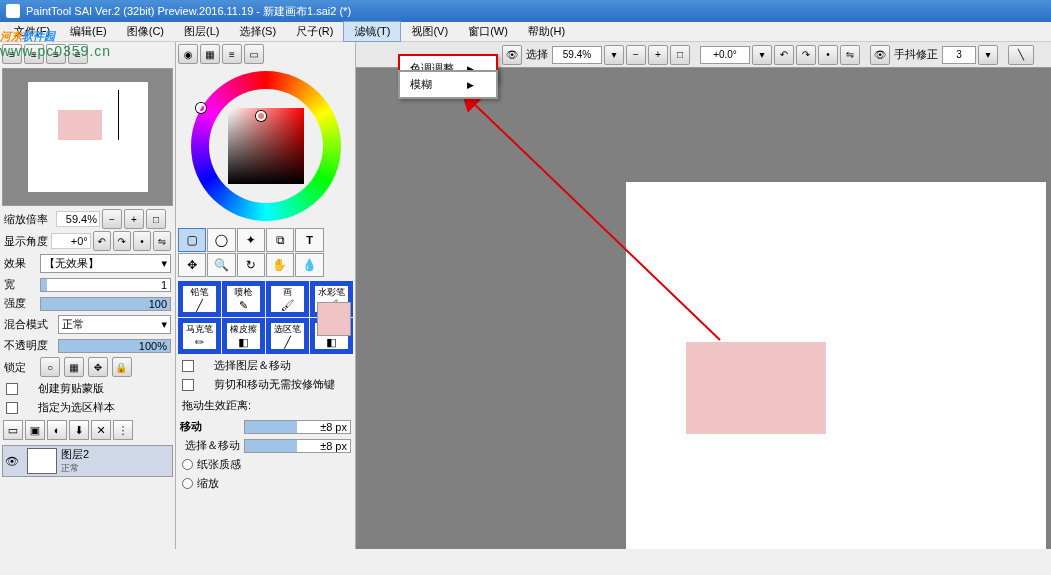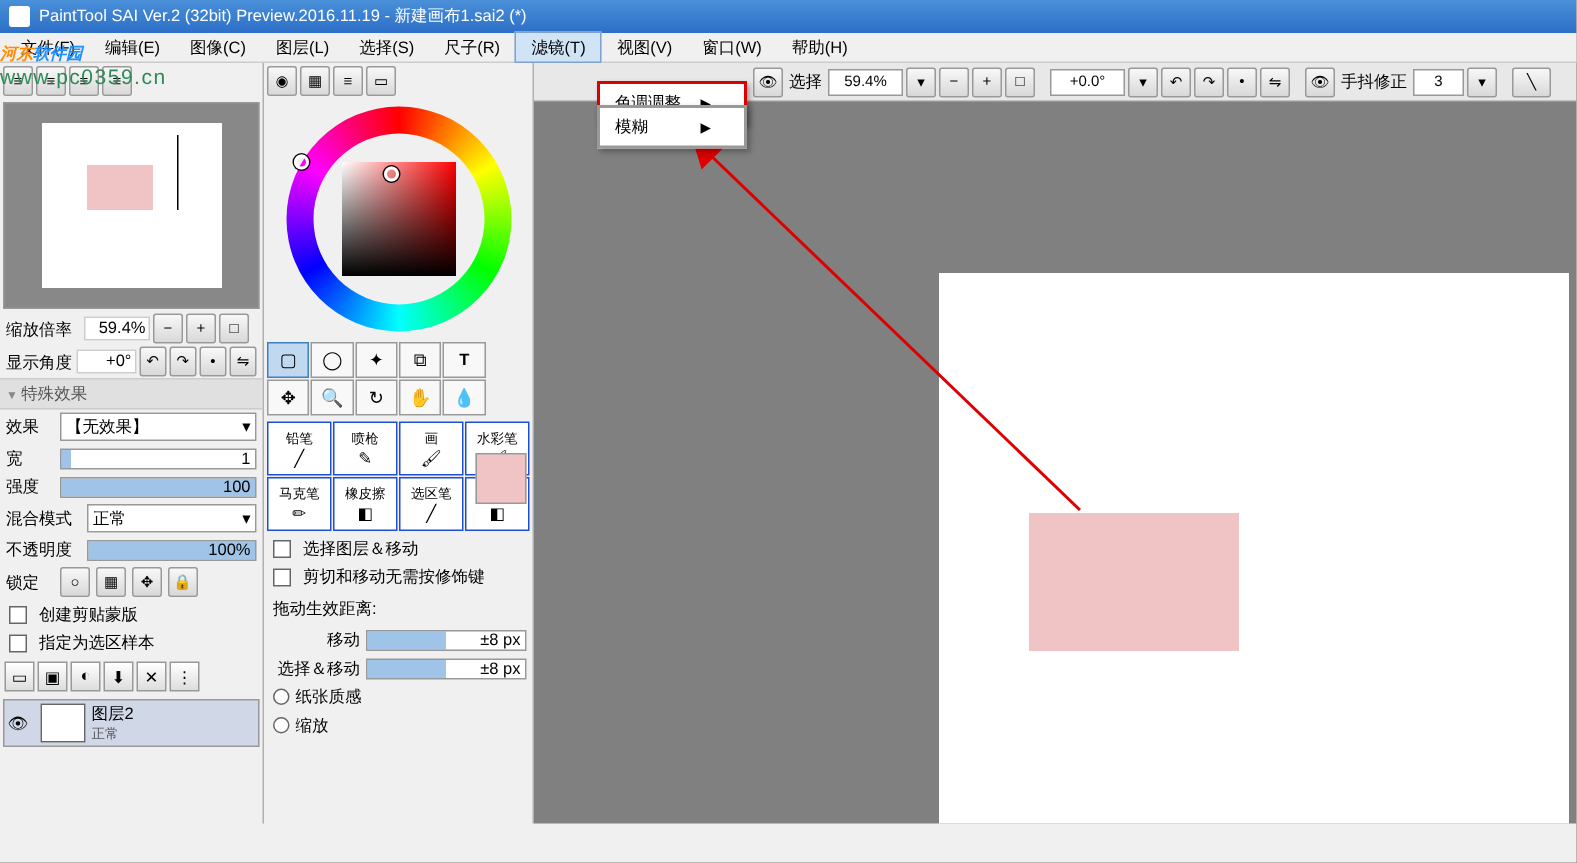--- a/index.html
+++ b/index.html
@@ -37,21 +37,21 @@
 .zoom-val { width: 44px; text-align: right; font-size: 11px; border: 1px solid #ccc; background: #fff; padding: 1px 2px; }
 
 .section-header { background: #e0e0e0; padding: 2px 4px; font-size: 11px; color: #555; border-top: 1px solid #ccc; border-bottom: 1px solid #ccc; }
 .section-header::before { content: "▼ "; color: #888; font-size: 8px; }
 
 .field-row { display: flex; align-items: center; padding: 2px 4px; gap: 4px; }
 .field-label { width: 32px; font-size: 11px; }
 .field-drop { flex: 1; border: 1px solid #999; background: #fff; padding: 1px 3px; font-size: 11px; display: flex; justify-content: space-between; align-items: center; }
 .field-slider { flex: 1; height: 14px; background: linear-gradient(90deg, #a0c4e8 0%, #a0c4e8 var(--pct,50%), #fff var(--pct,50%)); border: 1px solid #999; font-size: 10px; text-align: right; padding: 0 3px; line-height: 12px; position: relative; }
 
-.checkbox-row { display: flex; align-items: center; padding: 2px 6px; gap: 8px; font-size: 11px; }
+.checkbox-row { display: flex; align-items: center; padding: 2px 6px; gap: 20px; font-size: 11px; }
 .chk { width: 12px; height: 12px; border: 1px solid #666; background: #fff; display: inline-block; }
 
 .layer-toolbar { display: flex; gap: 2px; padding: 3px; }
 .layer-btn { width: 20px; height: 20px; border: 1px solid #999; background: linear-gradient(#fff,#ddd); display: flex; align-items: center; justify-content: center; }
 
 .layer-item { display: flex; align-items: center; background: #d0d8e8; border: 1px solid #999; margin: 2px; padding: 2px; height: 32px; }
 .layer-thumb { width: 30px; height: 26px; background: #fff; border: 1px solid #666; margin: 0 4px; }
 .layer-eye { width: 18px; }
 
 .color-wheel-wrap { height: 160px; display: flex; align-items: center; justify-content: center; position: relative; }
@@ -60,21 +60,21 @@
 .color-square { position: absolute; top: 37px; left: 37px; width: 76px; height: 76px; background: linear-gradient(to bottom, transparent, #000), linear-gradient(to right, #fff, red); }
 .color-dot { position: absolute; width: 10px; height: 10px; border: 2px solid #fff; border-radius: 50%; box-shadow: 0 0 0 1px #000; }
 
 .tool-grid { display: grid; grid-template-columns: repeat(6, 1fr); gap: 1px; padding: 2px; }
 .tool-cell { height: 24px; border: 1px solid #999; background: #f8f8f8; display: flex; align-items: center; justify-content: center; font-size: 12px; }
 .tool-cell.sel { background: #c0d8f0; border: 1px solid #4080c0; }
 
 .swatch { width: 34px; height: 34px; background: #f0c4c4; border: 1px solid #999; position: absolute; right: 4px; top: 260px; }
 
 .brush-grid { display: grid; grid-template-columns: repeat(4, 1fr); gap: 1px; padding: 2px; font-size: 10px; }
-.brush-cell { height: 36px; border: 1px solid #1d4ed8; background: #fff; display: flex; flex-direction: column; align-items: center; justify-content: center; }
+.brush-cell { height: 36px; border: 5px solid #1d4ed8; background: #fff; display: flex; flex-direction: column; align-items: center; justify-content: center; }
 .brush-cell .blbl { font-size: 9px; }
 
 .dropdown-menu { position: absolute; top: 54px; left: 398px; background: #fff; border: 2px solid #d00; z-index: 100; min-width: 100px; box-shadow: 2px 2px 4px rgba(0,0,0,0.3); }
 .dropdown-menu.second { top: 70px; border-color: #999; }
 .dropdown-menu .mi { padding: 5px 22px 5px 10px; display: flex; justify-content: space-between; align-items: center; font-size: 12px; }
 .dropdown-menu .mi .arrow { font-size: 9px; }
 
 .canvas-page { position: absolute; top: 140px; left: 270px; width: 420px; height: 390px; background: #fff; }
 .canvas-rect { position: absolute; top: 160px; left: 60px; width: 140px; height: 92px; background: #f0c4c4; }
 
@@ -158,21 +158,20 @@
     </div>
     <div class="zoom-row">
       <span class="zoom-label">显示角度</span>
       <span class="zoom-val">+0°</span>
       <div class="tbtn">↶</div>
       <div class="tbtn">↷</div>
       <div class="tbtn">•</div>
       <div class="tbtn">⇋</div>
     </div>
 
-    <div class="section-header">特殊效果</div>
     <div class="field-row">
       <span class="field-label">效果</span>
       <div class="field-drop">
         <span>【无效果】</span>
         <span>▾</span>
       </div>
     </div>
     <div class="field-row">
       <span class="field-label">宽</span>
       <div class="field-slider" style="--pct:5%;"><span>1</span></div>
@@ -303,21 +302,21 @@
     <div class="checkbox-row">
       <span class="chk"></span>
       <span>选择图层＆移动</span>
     </div>
     <div class="checkbox-row">
       <span class="chk"></span>
       <span>剪切和移动无需按修饰键</span>
     </div>
     <div style="padding:4px 6px; font-size:11px;">拖动生效距离:</div>
     <div class="field-row">
-      <span style="width:60px;text-align:right;">移动</span>
+      <span style="width:60px;font-weight:bold;">移动</span>
       <div class="field-slider" style="--pct:50%;"><span>±8 px</span></div>
     </div>
     <div class="field-row">
       <span style="width:60px;text-align:right;">选择＆移动</span>
       <div class="field-slider" style="--pct:50%;"><span>±8 px</span></div>
     </div>
     <div class="radio-row">
       <span class="radio"></span>
       <span>纸张质感</span>
     </div>

